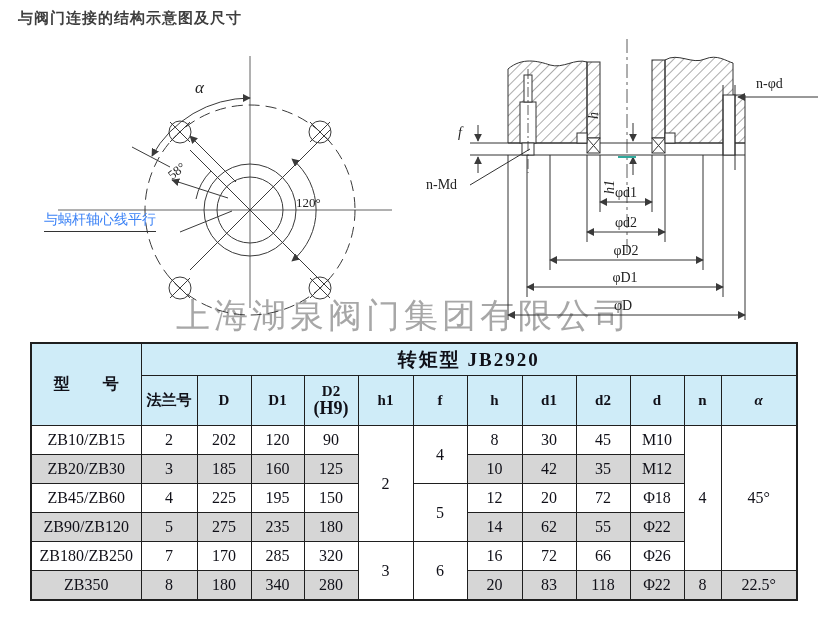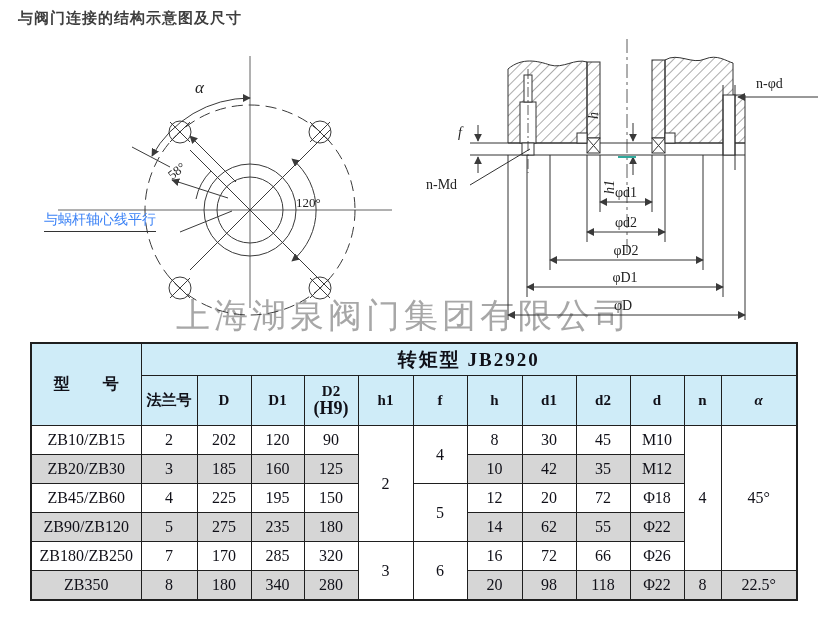--- a/index.html
+++ b/index.html
@@ -301,20 +301,20 @@
       <td>66</td>
       <td>Φ26</td>
     </tr>
     <tr class="even">
       <td>ZB350</td>
       <td>8</td>
       <td>180</td>
       <td>340</td>
       <td>280</td>
       <td>20</td>
-      <td>98</td>
+      <td>83</td>
       <td>118</td>
       <td>Φ22</td>
       <td>8</td>
       <td>22.5°</td>
     </tr>
   </tbody>
 </table>
 
 </body></html>

